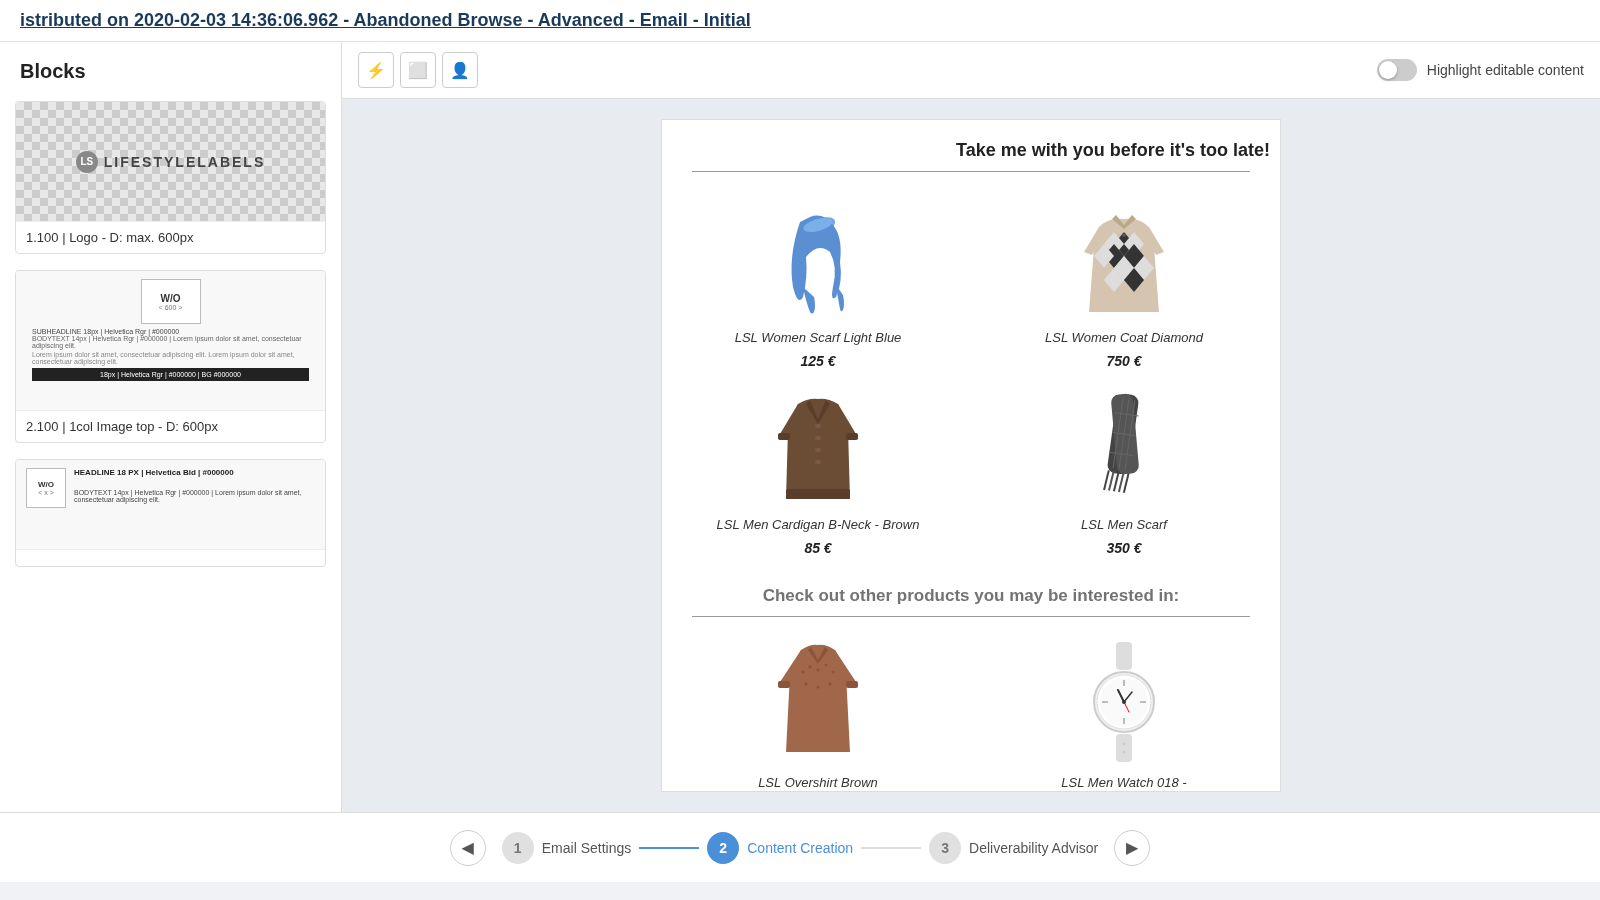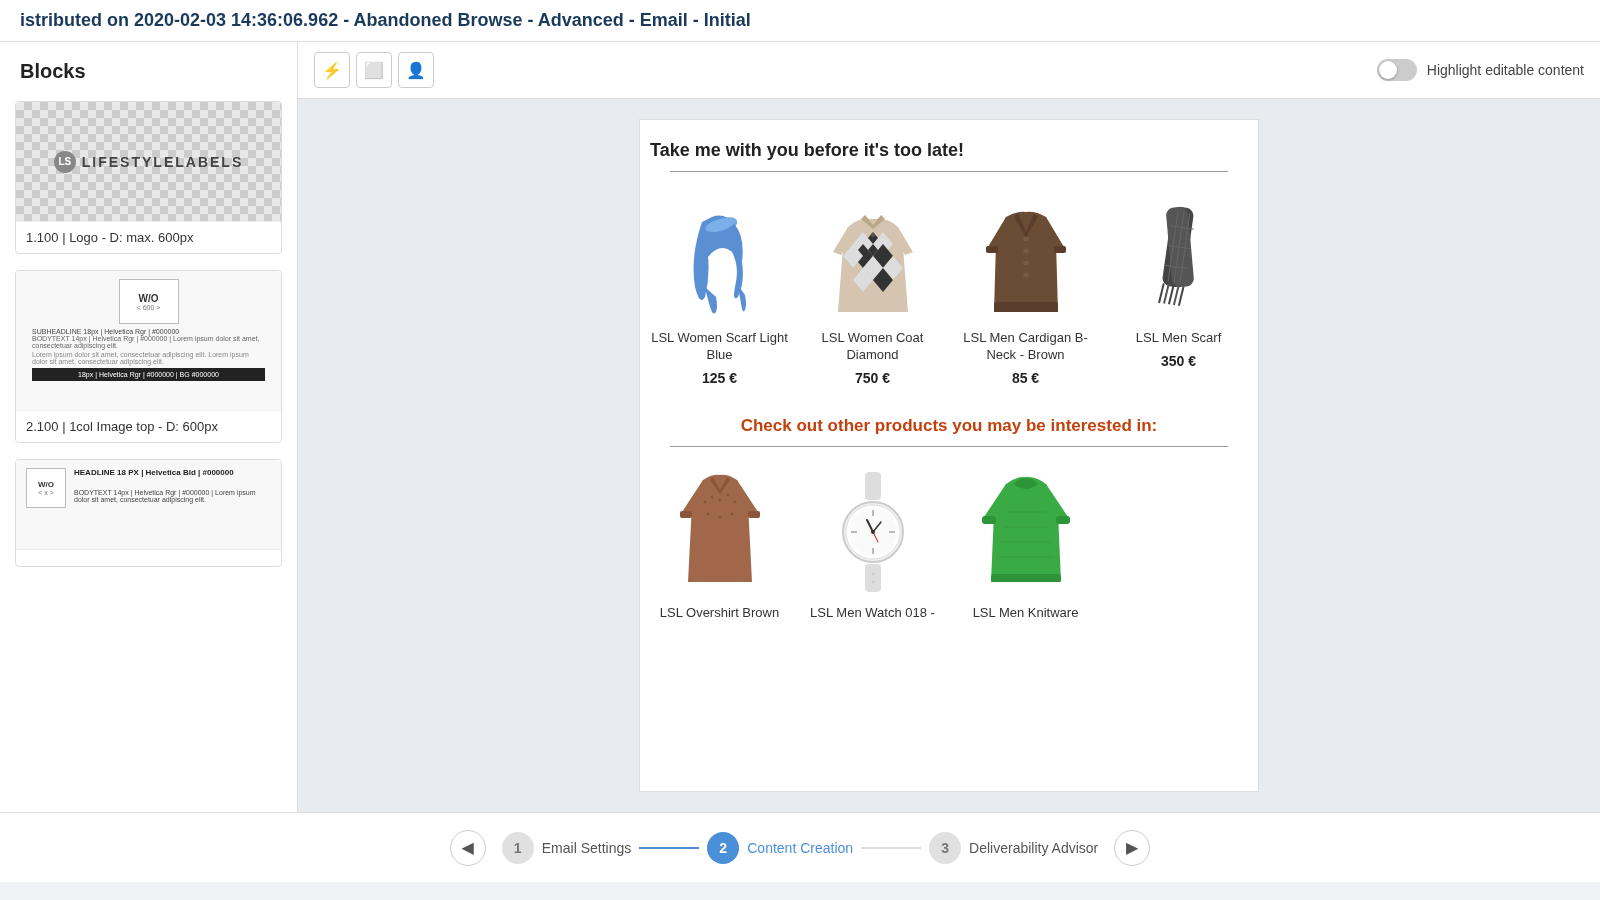--- a/index.html
+++ b/index.html
@@ -8,32 +8,33 @@
     
     .top-header {
       background: #fff;
       border-bottom: 1px solid #e0e0e0;
       padding: 10px 20px;
       font-size: 18px;
       font-weight: 700;
       color: #1a3a5c;
       white-space: nowrap;
       overflow: hidden;
+      text-decoration: underline;
     }
 
     
     .main-layout {
       display: flex;
       height: calc(900px - 60px - 70px);
       background: #f0f2f5;
     }
 
     
     .sidebar {
-      width: 298px;
+      width: 342px;
       background: #fff;
       border-right: 1px solid #ddd;
       display: flex;
       flex-direction: column;
       padding: 0;
       overflow-y: auto;
     }
     .sidebar-title {
       font-size: 20px;
       font-weight: 700;
@@ -156,35 +157,36 @@
       background: #fff;
       width: 620px;
       min-height: 600px;
       padding: 0;
       border: 1px solid #ddd;
     }
 
     .email-section-title {
       font-size: 18px;
       font-weight: 700;
-      text-align: left;
+      text-align: right;
       padding: 20px 10px 10px;
       color: #222;
     }
     .email-divider {
       border: none;
       border-top: 1px solid #999;
       margin: 0 30px 20px;
     }
 
     .product-grid {
       display: grid;
-      grid-template-columns: repeat(4, 1fr);
+      grid-template-columns: repeat(2, 1fr);
       gap: 10px;
       padding: 0 8px 20px;
+      font-style: italic;
     }
     .product-cell {
       display: flex;
       flex-direction: column;
       align-items: center;
       text-align: center;
     }
     .product-img-box {
       width: 110px;
       height: 130px;
@@ -203,21 +205,21 @@
       font-size: 14px;
       font-weight: 700;
       color: #222;
     }
 
     .section2-title {
       font-size: 17px;
       font-weight: 700;
       text-align: center;
       padding: 10px 10px 10px;
-      color: #c2410c;
+      color: #737373;
     }
 
     
     .bottom-nav {
       height: 70px;
       background: #fff;
       border-top: 1px solid #ddd;
       display: flex;
       align-items: center;
       justify-content: center;

